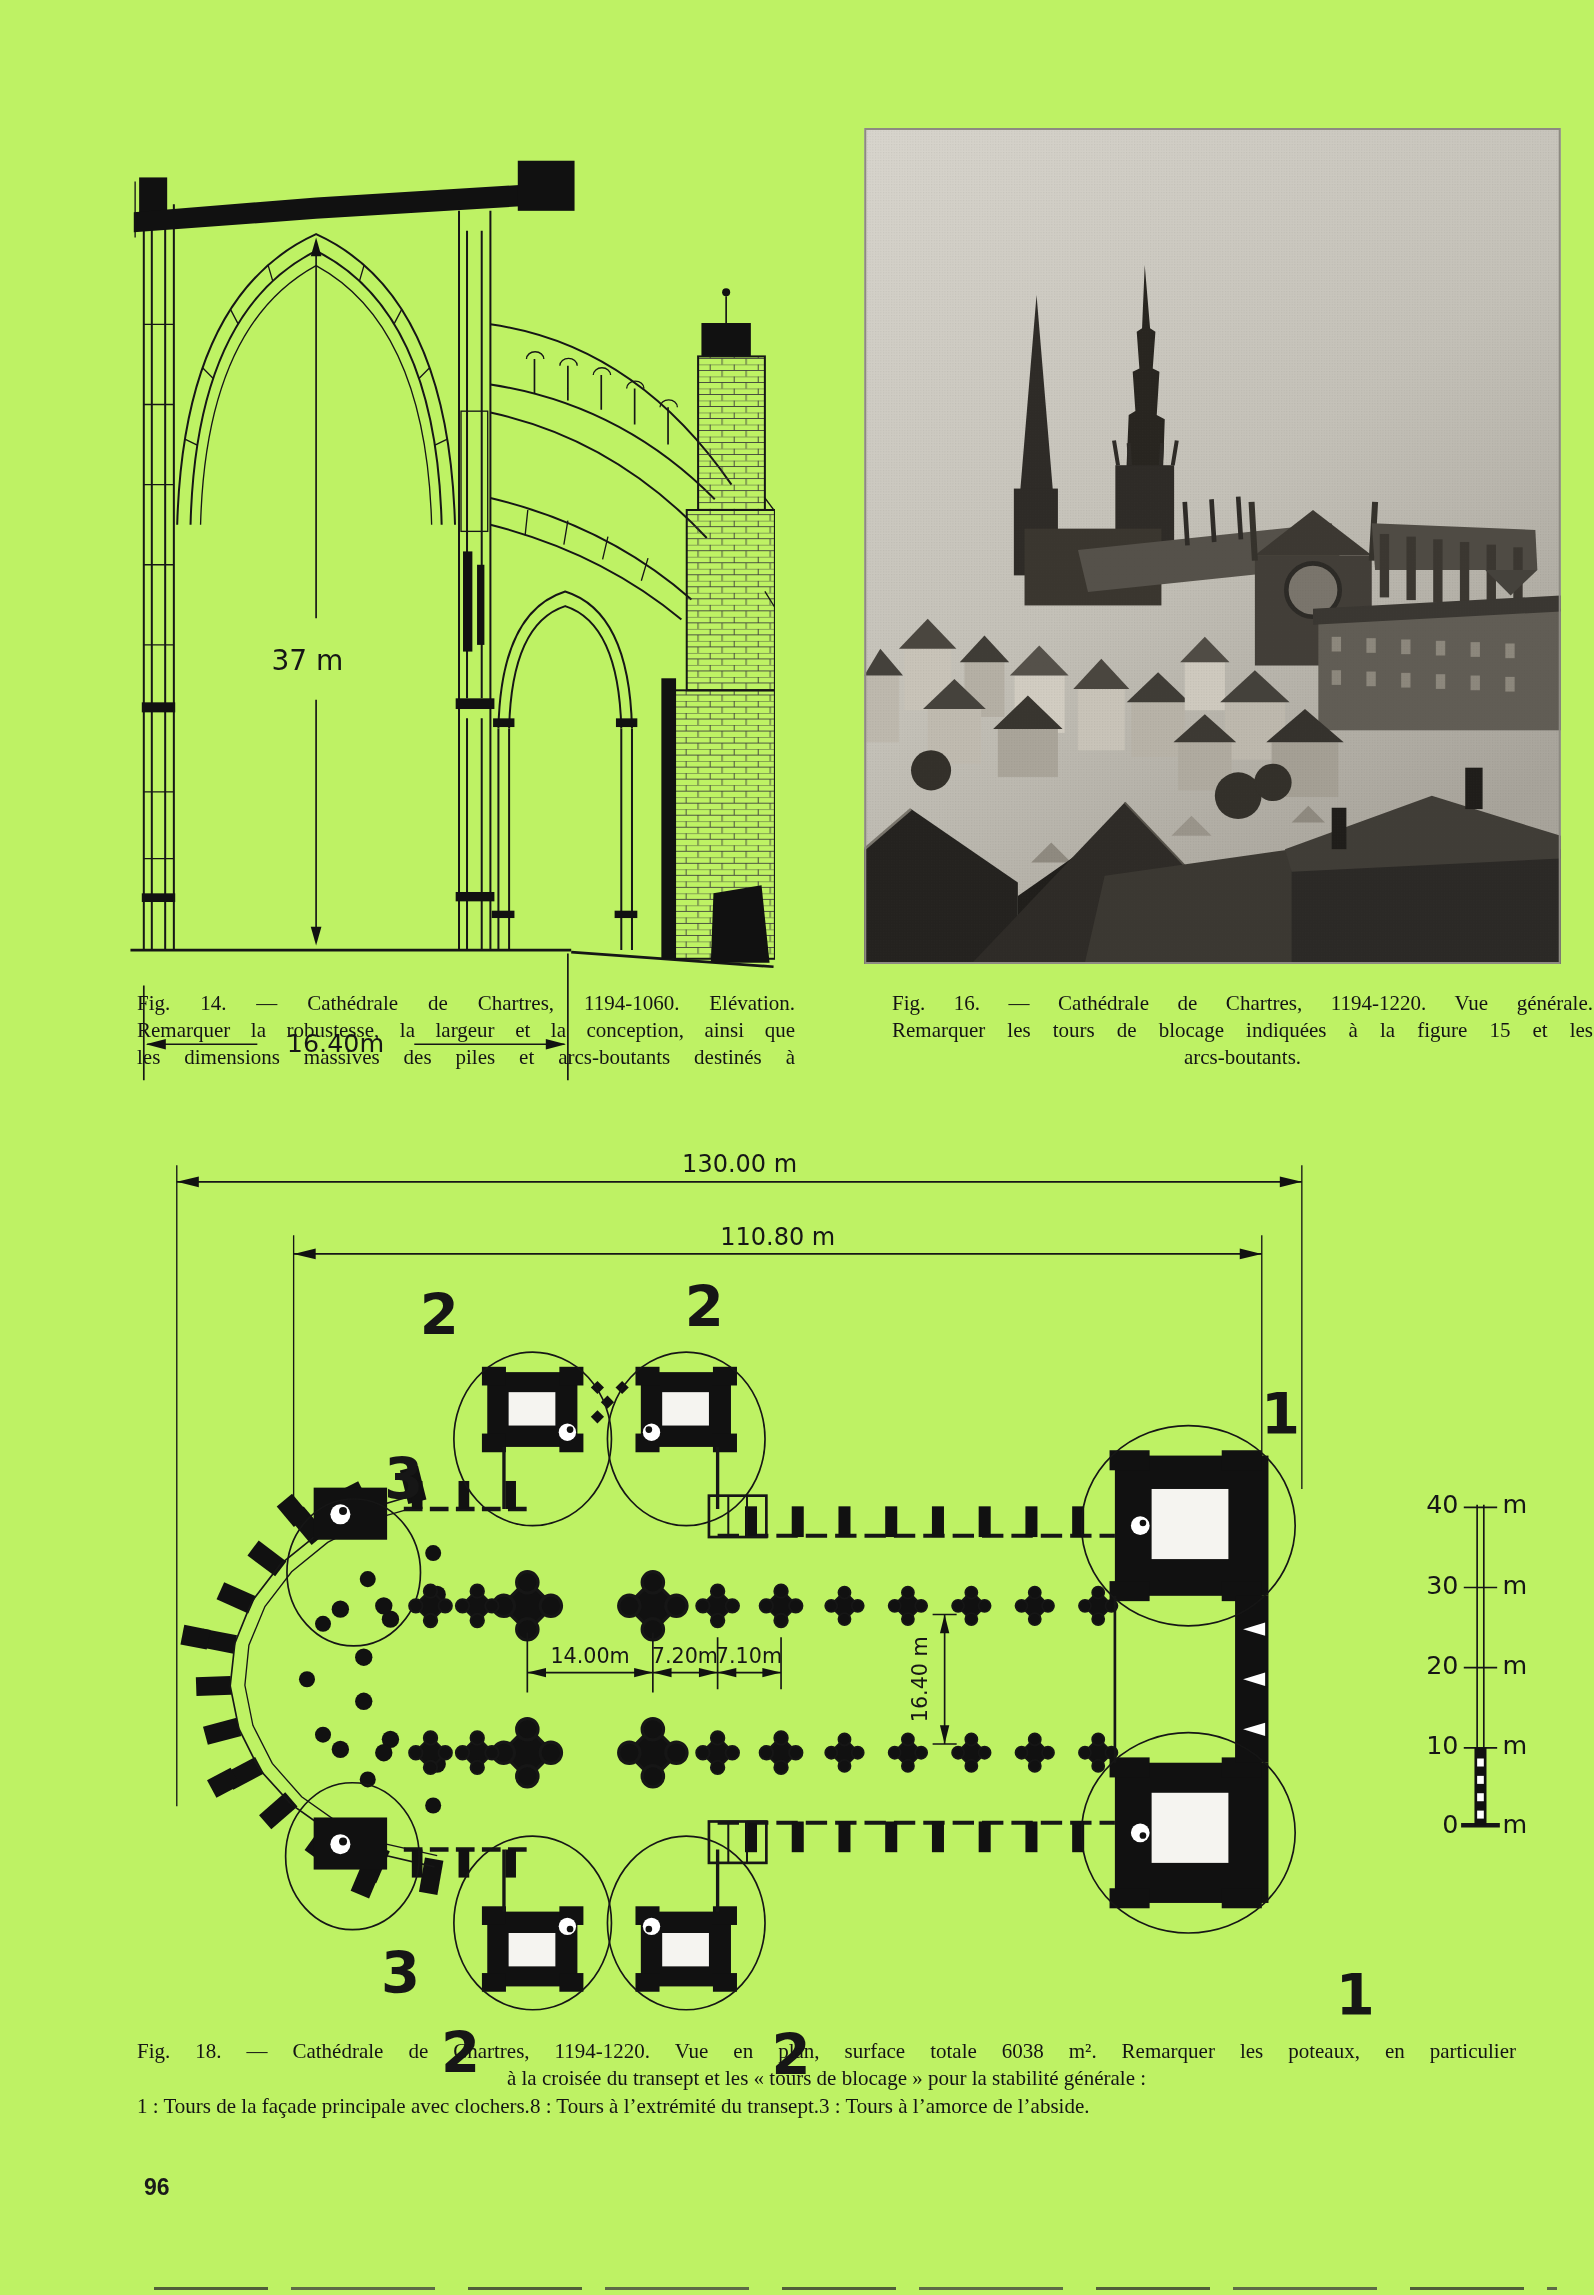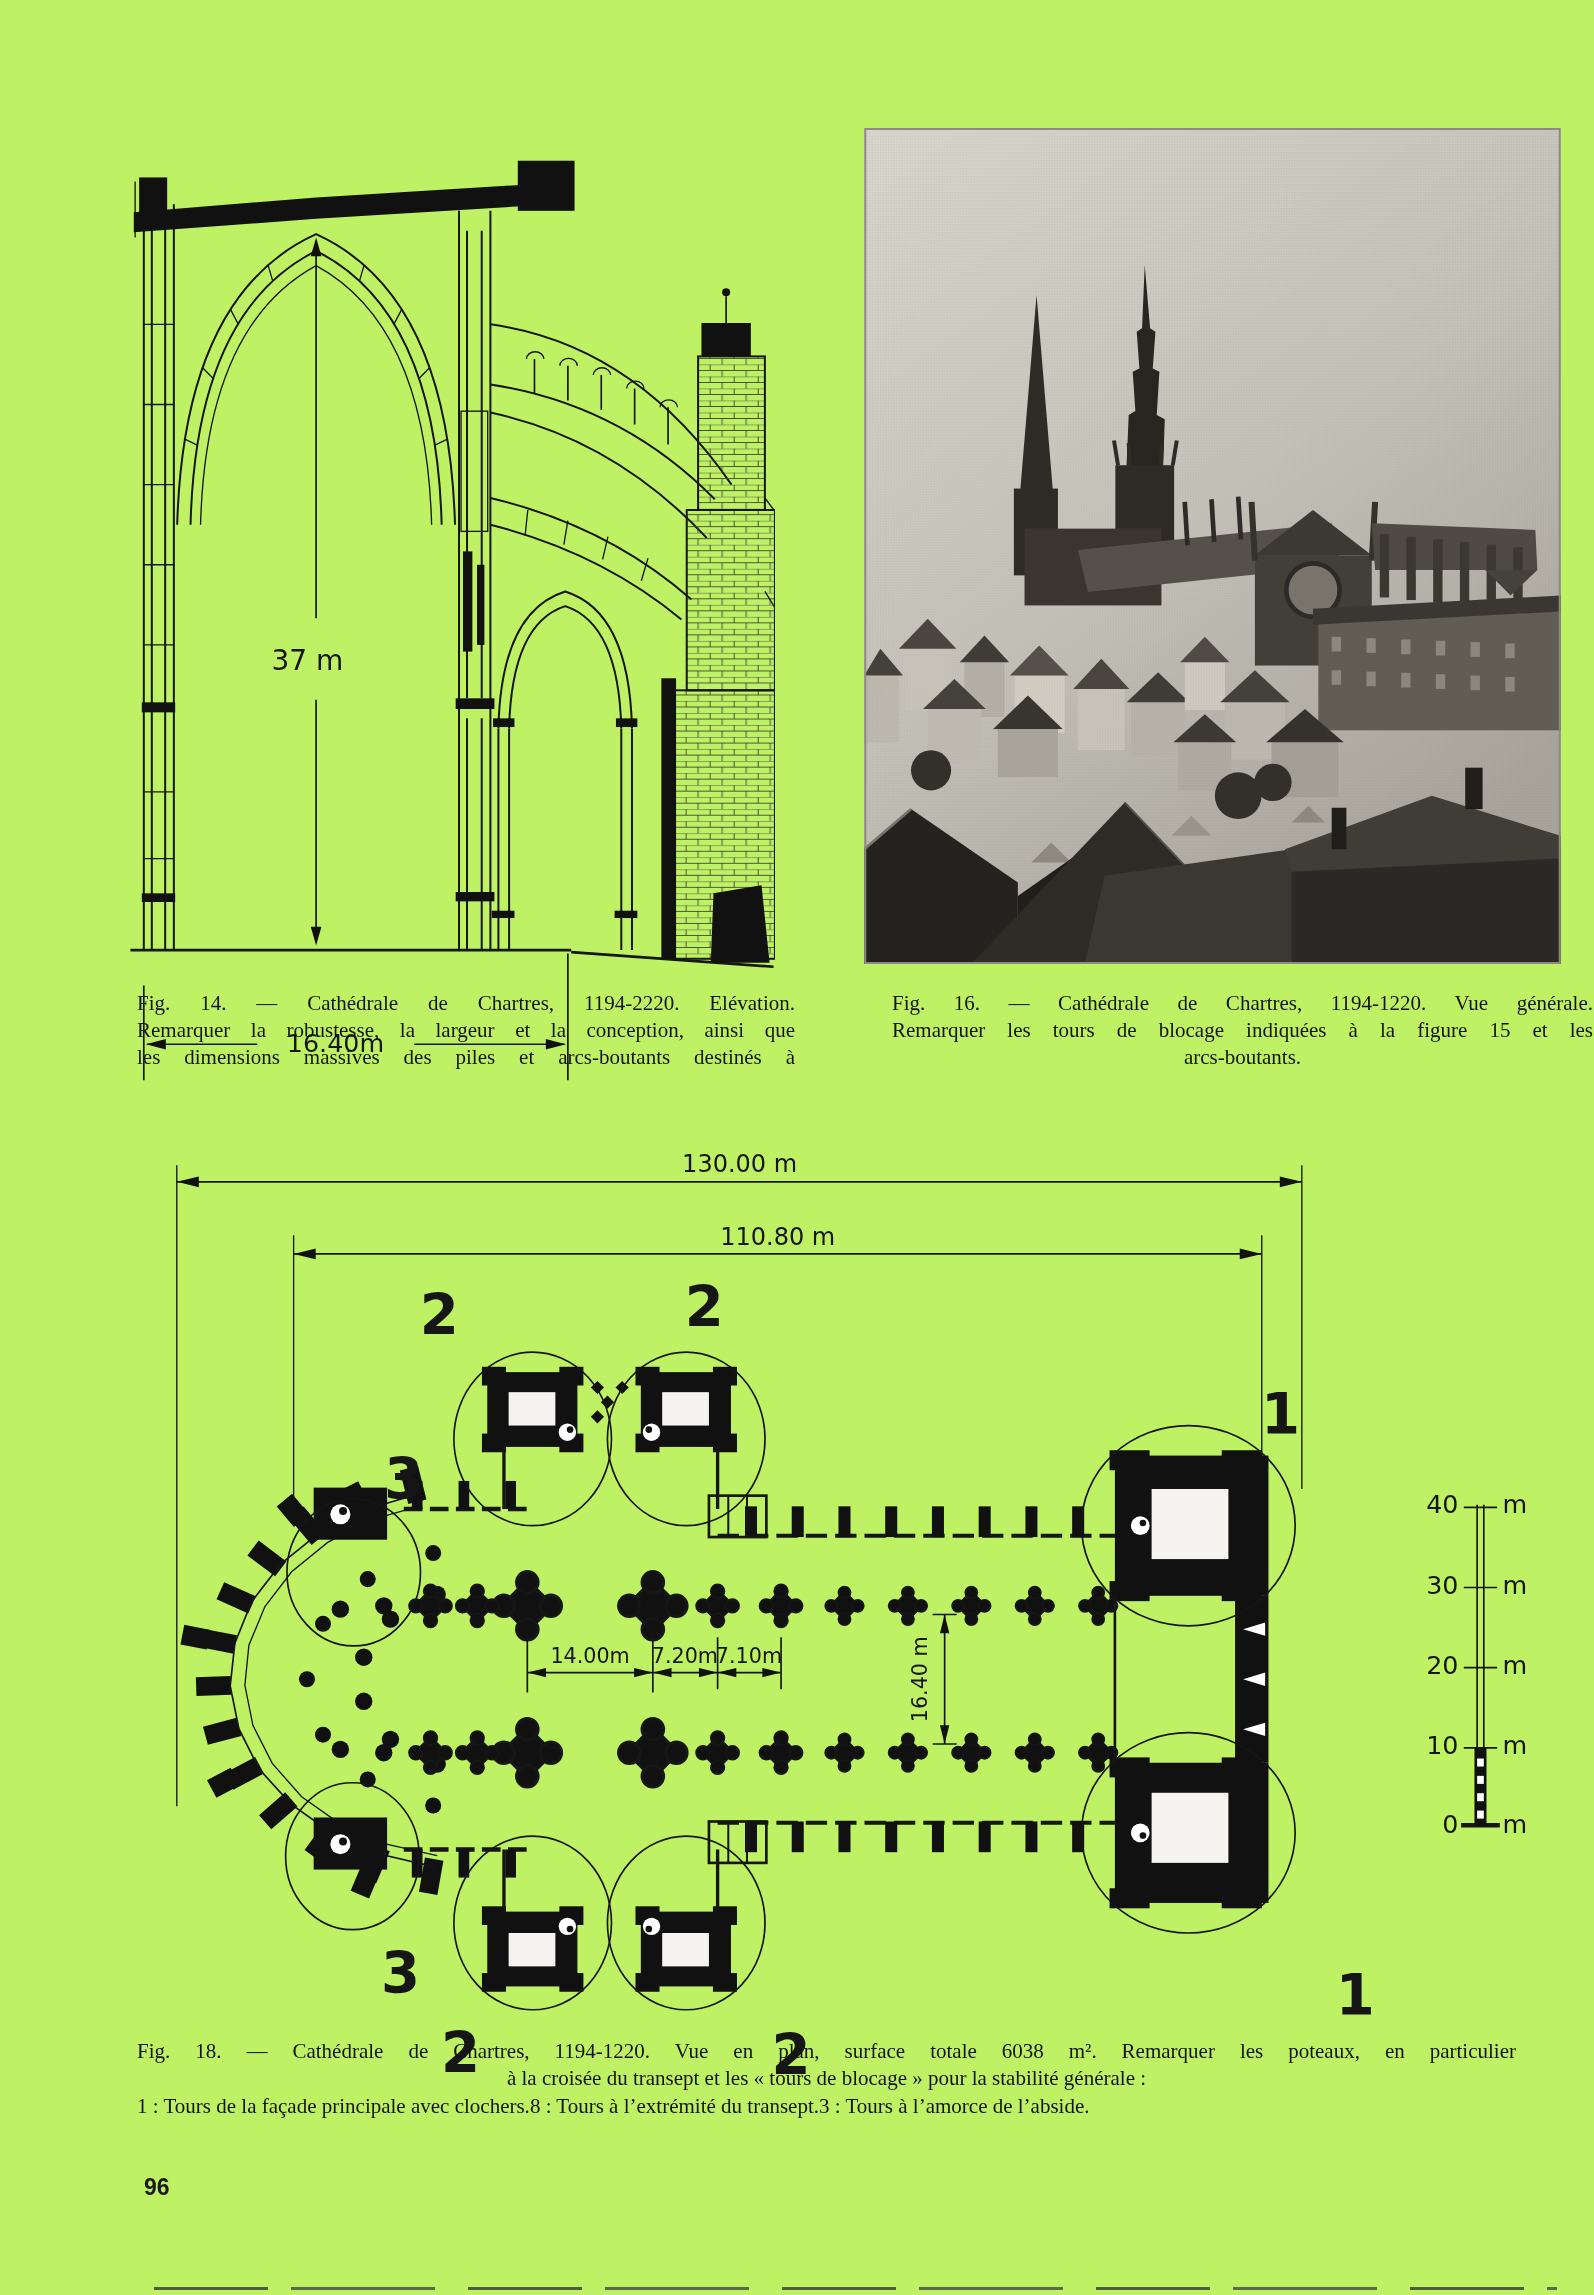--- a/index.html
+++ b/index.html
@@ -216,21 +216,21 @@
       <rect x="640" y="1080" width="403" height="172" fill="#2b2926"></rect>
       <polygon points="630,1080 850,1000 1043,1060 1043,1094 640,1114" fill="#403d37"></polygon>
       <rect x="900" y="958" width="26" height="62" fill="#1f1d1a"></rect>
       <rect x="700" y="1018" width="22" height="62" fill="#1f1d1a"></rect>
     </g>
     <rect width="1043" height="1252" fill="url(#ht)" opacity="0.18"></rect>
     <rect x="1.5" y="1.5" width="1040" height="1249" fill="none" stroke="#8d8a82" stroke-width="3"></rect>
   </svg>
 
   <div class="cap cap14">
-    <div class="jline">Fig. 14. — Cathédrale de Chartres, 1194-2220. Elévation.</div>
+    <div class="jline">Fig. 14. — Cathédrale de Chartres, 1194-1060. Elévation.</div>
     <div class="jline">Remarquer la robustesse, la largeur et la conception, ainsi que</div>
     <div class="jline">les dimensions massives des piles et arcs-boutants destinés à</div>
   </div>
 
   <div class="cap cap16">
     <div class="jline">Fig. 16. — Cathédrale de Chartres, 1194-1220. Vue générale.</div>
     <div class="jline">Remarquer les tours de blocage indiquées à la figure 15 et les</div>
     <div class="lline">arcs-boutants.</div>
   </div>
 

